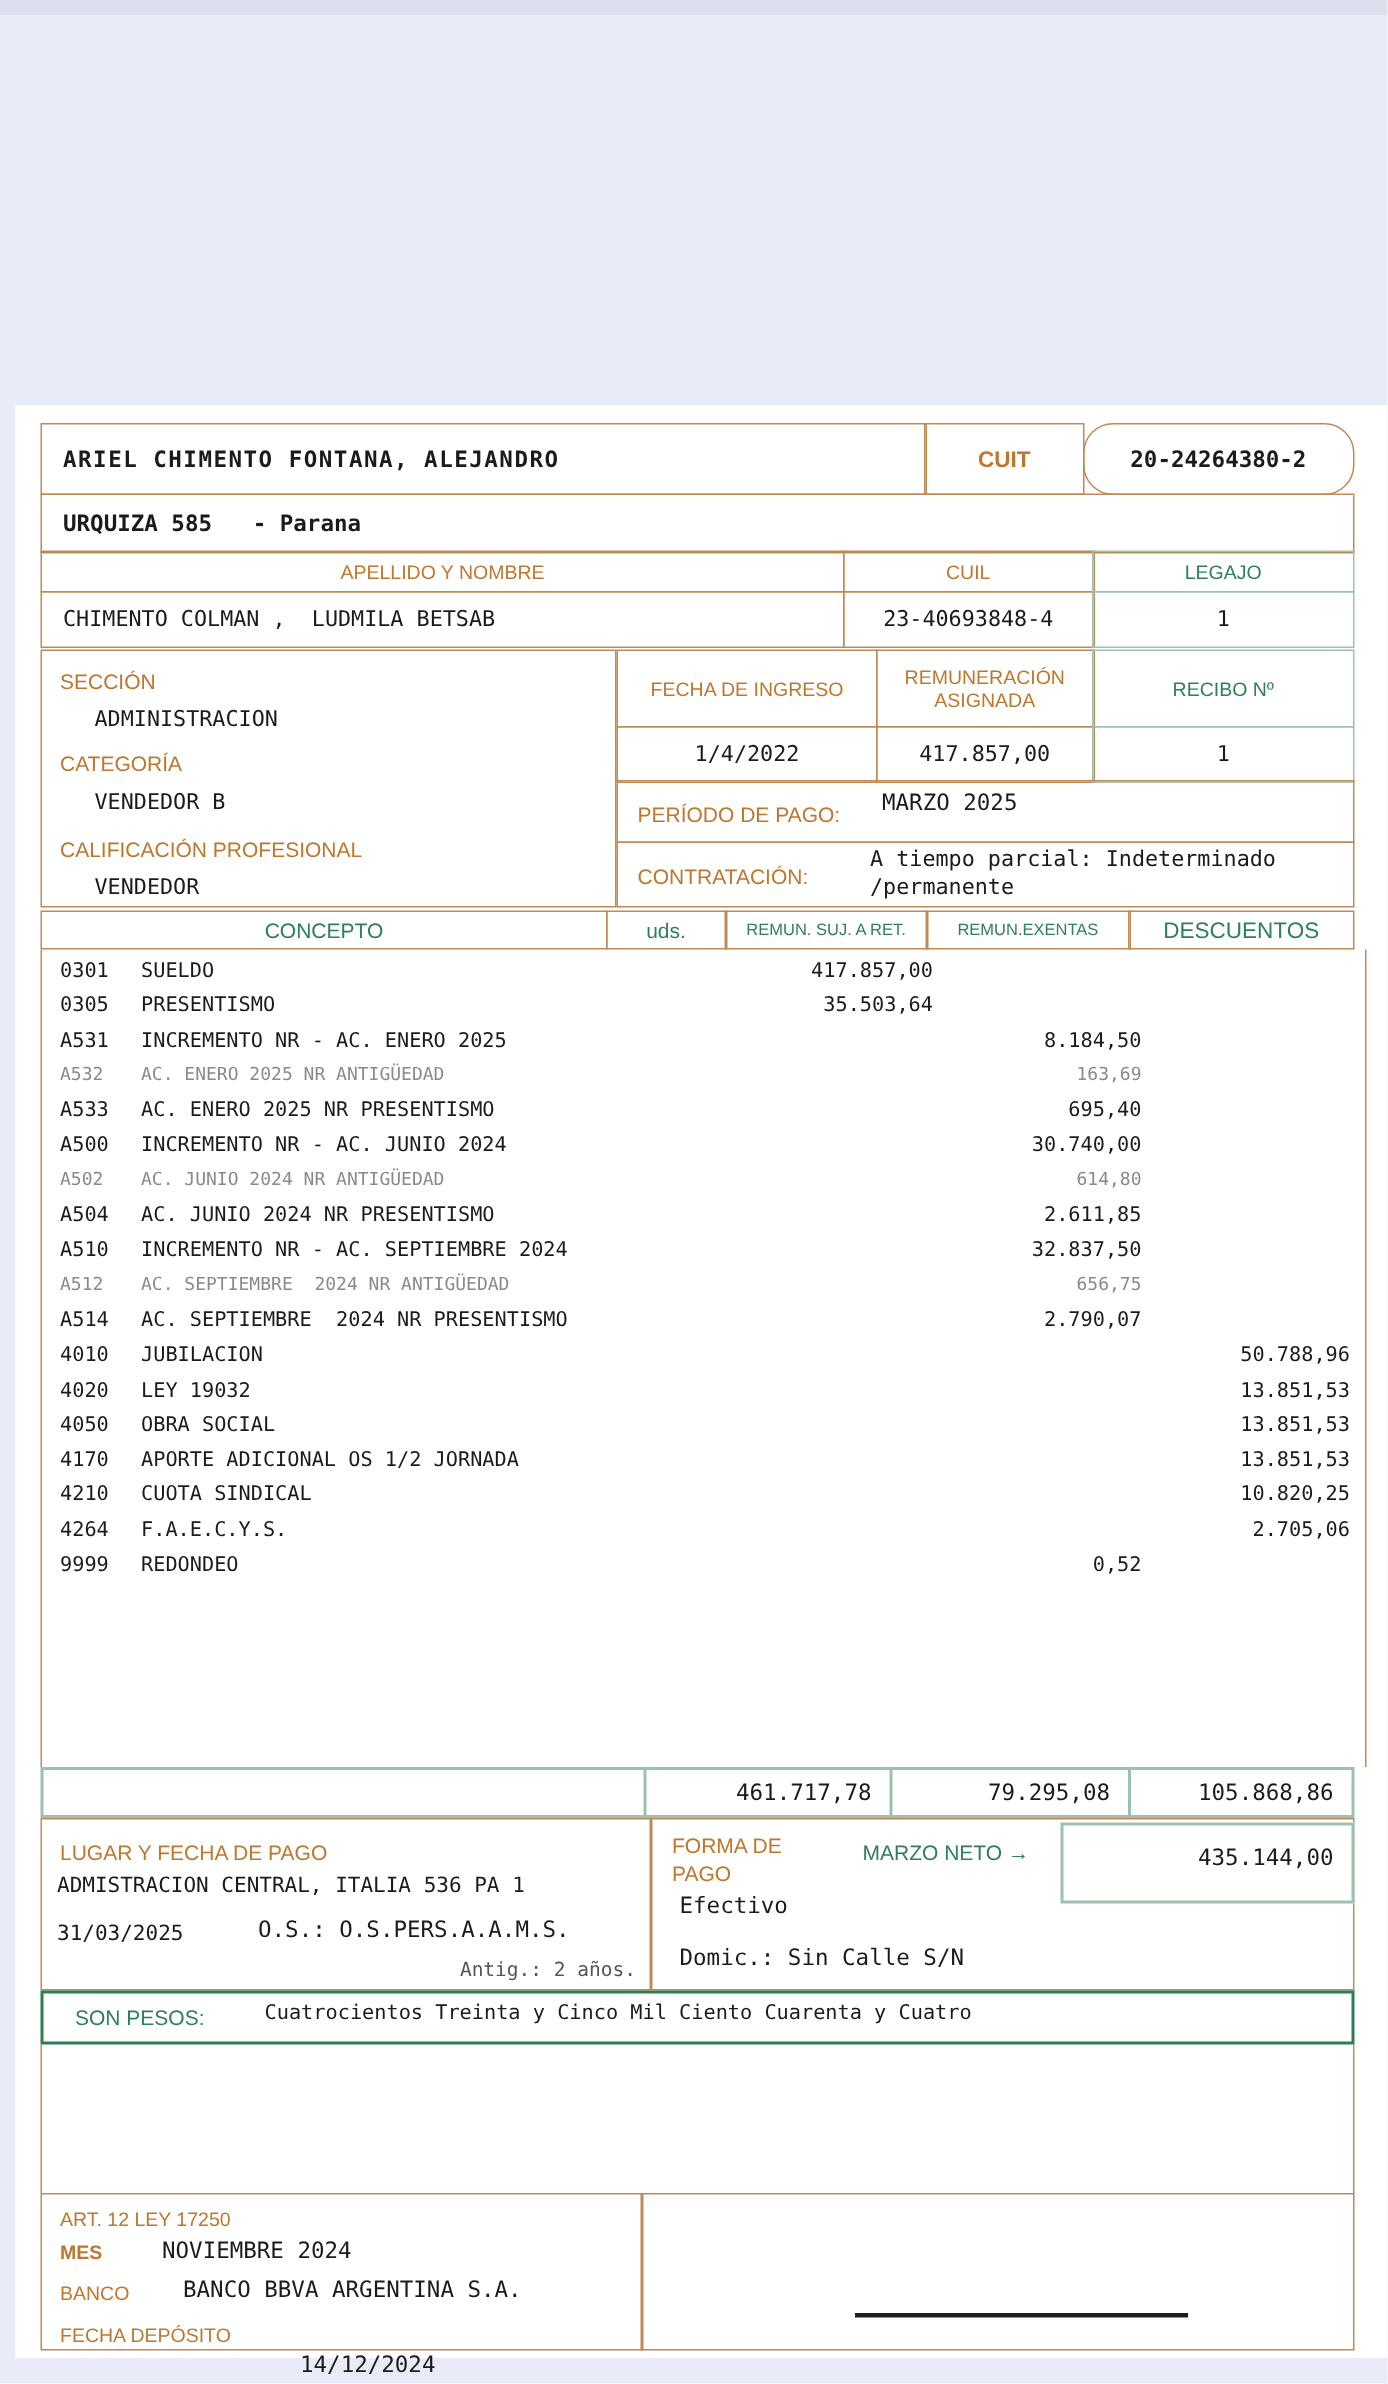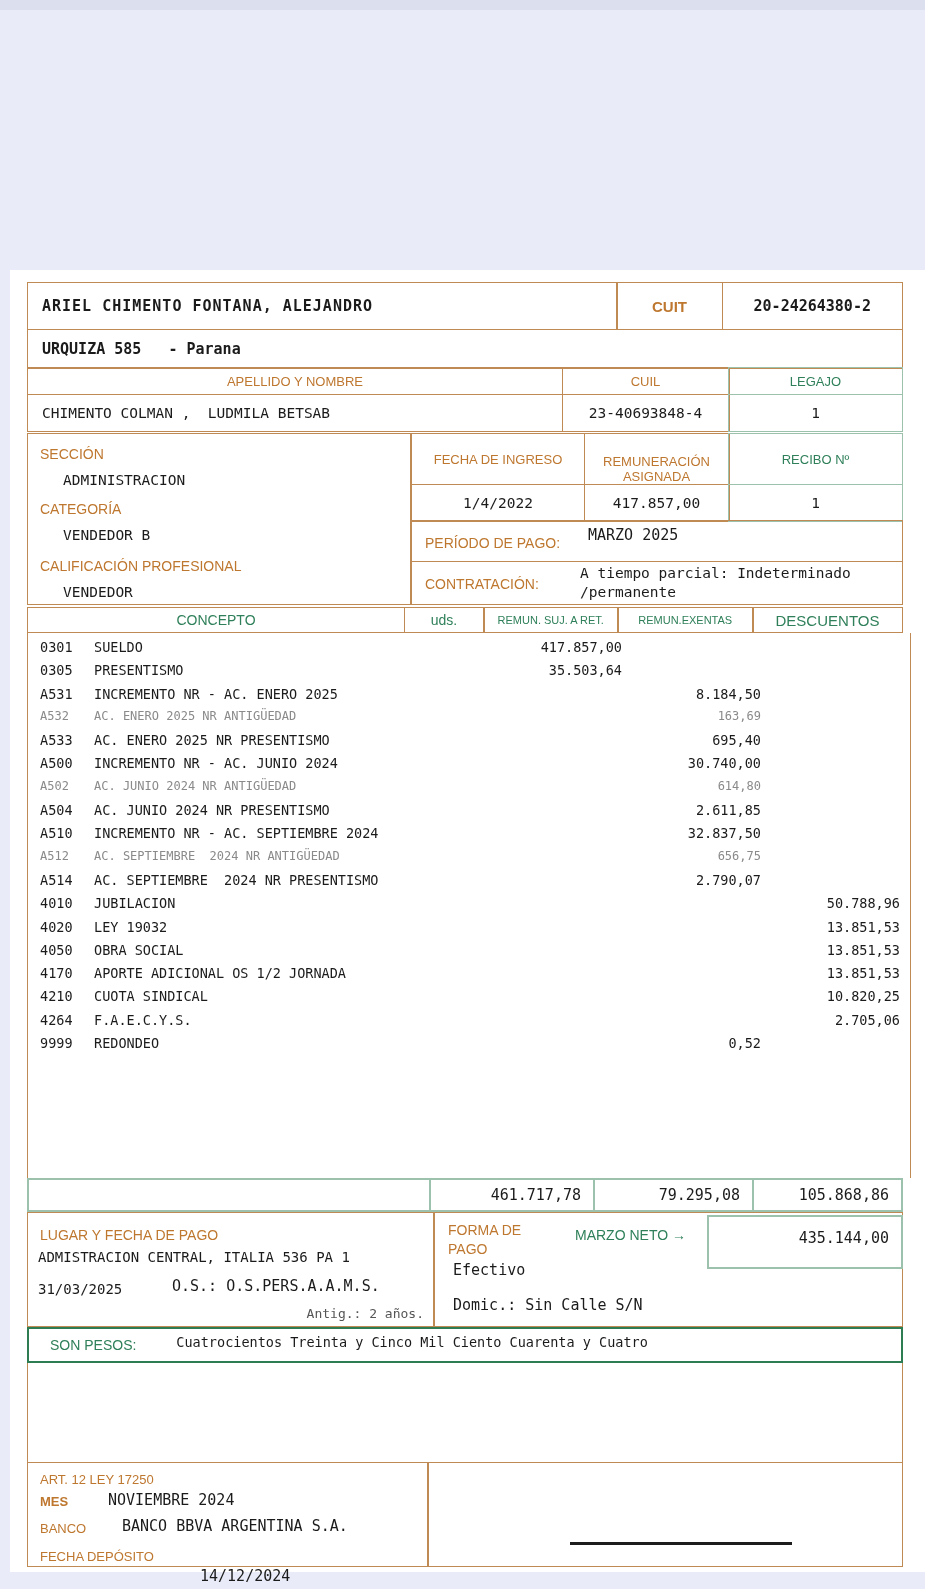--- a/index.html
+++ b/index.html
@@ -50,21 +50,21 @@
 <div class="topstrip"></div>
 
 <div class="page">
 
   <div class="cell" style="left:17px;top:12px;width:591px;height:48px;padding-left:14px;">
     <span class="mono bold" style="font-size:15px;letter-spacing:1px;">ARIEL CHIMENTO FONTANA, ALEJANDRO</span>
   </div>
   <div class="cell center" style="left:606px;top:12px;width:107px;height:48px;">
     <span class="lab-o bold" style="font-size:15px;">CUIT</span>
   </div>
-  <div class="cell center" style="left:711.5px;top:12px;width:181.5px;height:48px;">
+  <div class="cell center" style="left:711.5px;top:12px;width:181.5px;height:48px;border-radius:20px;">
     <span class="mono bold" style="font-size:15px;">20-24264380-2</span>
   </div>
 
   <div class="cell" style="left:17px;top:58.5px;width:876px;height:40px;padding-left:14px;">
     <span class="mono bold" style="font-size:15px;">URQUIZA 585   - Parana</span>
   </div>
 
   <div class="cell center" style="left:17px;top:97px;width:536px;height:28px;">
     <span class="lab-o sm">APELLIDO Y NOMBRE</span>
   </div>
@@ -89,21 +89,21 @@
   <span class="abs lab-o" style="left:30px;top:176px;">SECCIÓN</span>
   <span class="abs mono" style="left:53px;top:202px;font-size:14.5px;">ADMINISTRACION</span>
   <span class="abs lab-o" style="left:30px;top:231px;">CATEGORÍA</span>
   <span class="abs mono" style="left:53px;top:257px;font-size:14.5px;">VENDEDOR B</span>
   <span class="abs lab-o" style="left:30px;top:288px;">CALIFICACIÓN PROFESIONAL</span>
   <span class="abs mono" style="left:53px;top:314px;font-size:14.5px;">VENDEDOR</span>
 
   <div class="cell center" style="left:401px;top:163px;width:174px;height:52px;">
     <span class="lab-o sm">FECHA DE INGRESO</span>
   </div>
-  <div class="cell center" style="left:573.5px;top:163px;width:146px;height:52px;flex-direction:column;justify-content:flex-end;">
+  <div class="cell center" style="left:573.5px;top:163px;width:146px;height:52px;flex-direction:column;justify-content:center;">
     <span class="lab-o sm">REMUNERACIÓN</span>
     <span class="lab-o sm">ASIGNADA</span>
   </div>
   <div class="cell center gr" style="left:718px;top:163px;width:175px;height:52px;">
     <span class="lab-g sm">RECIBO Nº</span>
   </div>
 
   <div class="cell center" style="left:401px;top:213.5px;width:174px;height:38px;">
     <span class="mono" style="font-size:14.5px;">1/4/2022</span>
   </div>

